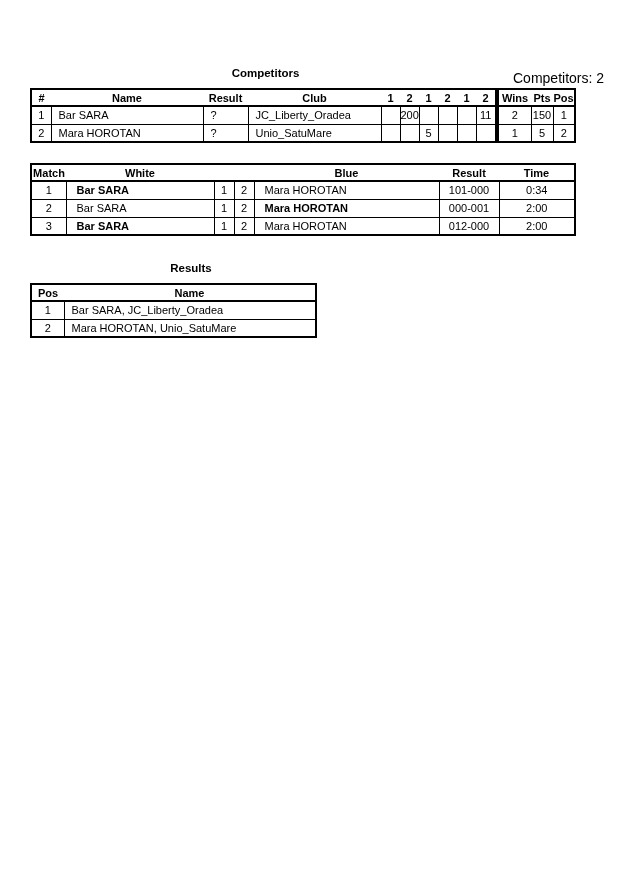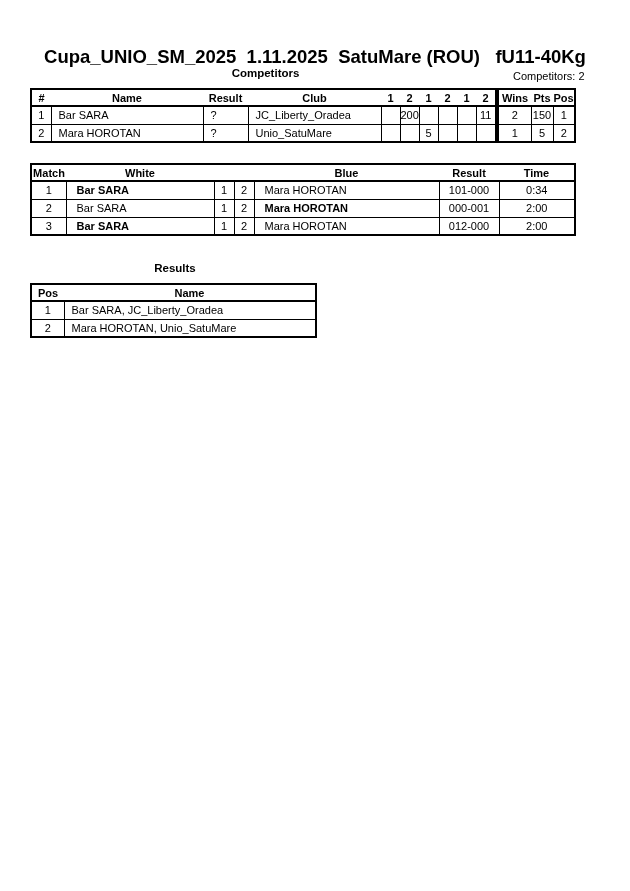--- a/index.html
+++ b/index.html
@@ -27,21 +27,21 @@
   .section-title {
     position: absolute;
     text-align: center;
     font-size: 11.5px;
     font-weight: bold;
   }
   .competitors-count {
     position: absolute;
     top: 70px;
     left: 513px;
-    font-size: 11px;
+    font-size: 14px;
     font-weight: normal;
   }
   table.tbl {
     position: absolute;
     border-collapse: collapse;
     table-layout: fixed;
     background: #ffffff;
     font-size: 11px;
     border: 2px solid #000000;
   }
@@ -68,21 +68,20 @@
   }
   table.tbl th.l, table.tbl td.l { text-align: left; padding-left: 7px; }
   table.tbl td.l2 { text-align: left; padding-left: 10px; }
   .bold { font-weight: bold; }
 </style>
 </head>
 <body>
 
 <div class="page">
 
-  <div class="main-title">Cupa_UNIO_SM_2025  1.11.2025  SatuMare (ROU)   fU11-40Kg</div>
 
   <div class="section-title" style="top:67px; left:0; width:514px;padding-left:17px;">Competitors</div>
   <div class="competitors-count">Competitors: 2</div>
 
   <table class="tbl" style="top:88px; left:30px; width:465px;">
     <colgroup>
       <col style="width:20px">
         <col style="width:152px">
         <col style="width:45px">
         <col style="width:133px">
@@ -208,21 +207,21 @@
         <td class="l2 bold">Bar SARA</td>
         <td>1</td>
         <td>2</td>
         <td class="l2">Mara HOROTAN</td>
         <td>012-000</td>
         <td>2:00</td>
       </tr>
     </tbody>
   </table>
 
-  <div class="section-title" style="top:262px; left:0; width:350px;">Results</div>
+  <div class="section-title" style="top:262px; left:16px; width:350px;">Results</div>
 
   <table class="tbl" style="top:283px; left:30px; width:285px;">
     <colgroup>
       <col style="width:33px">
         <col style="width:252px">
     </colgroup>
     <thead>
       <tr>
         <th>Pos</th>
         <th>Name</th>

